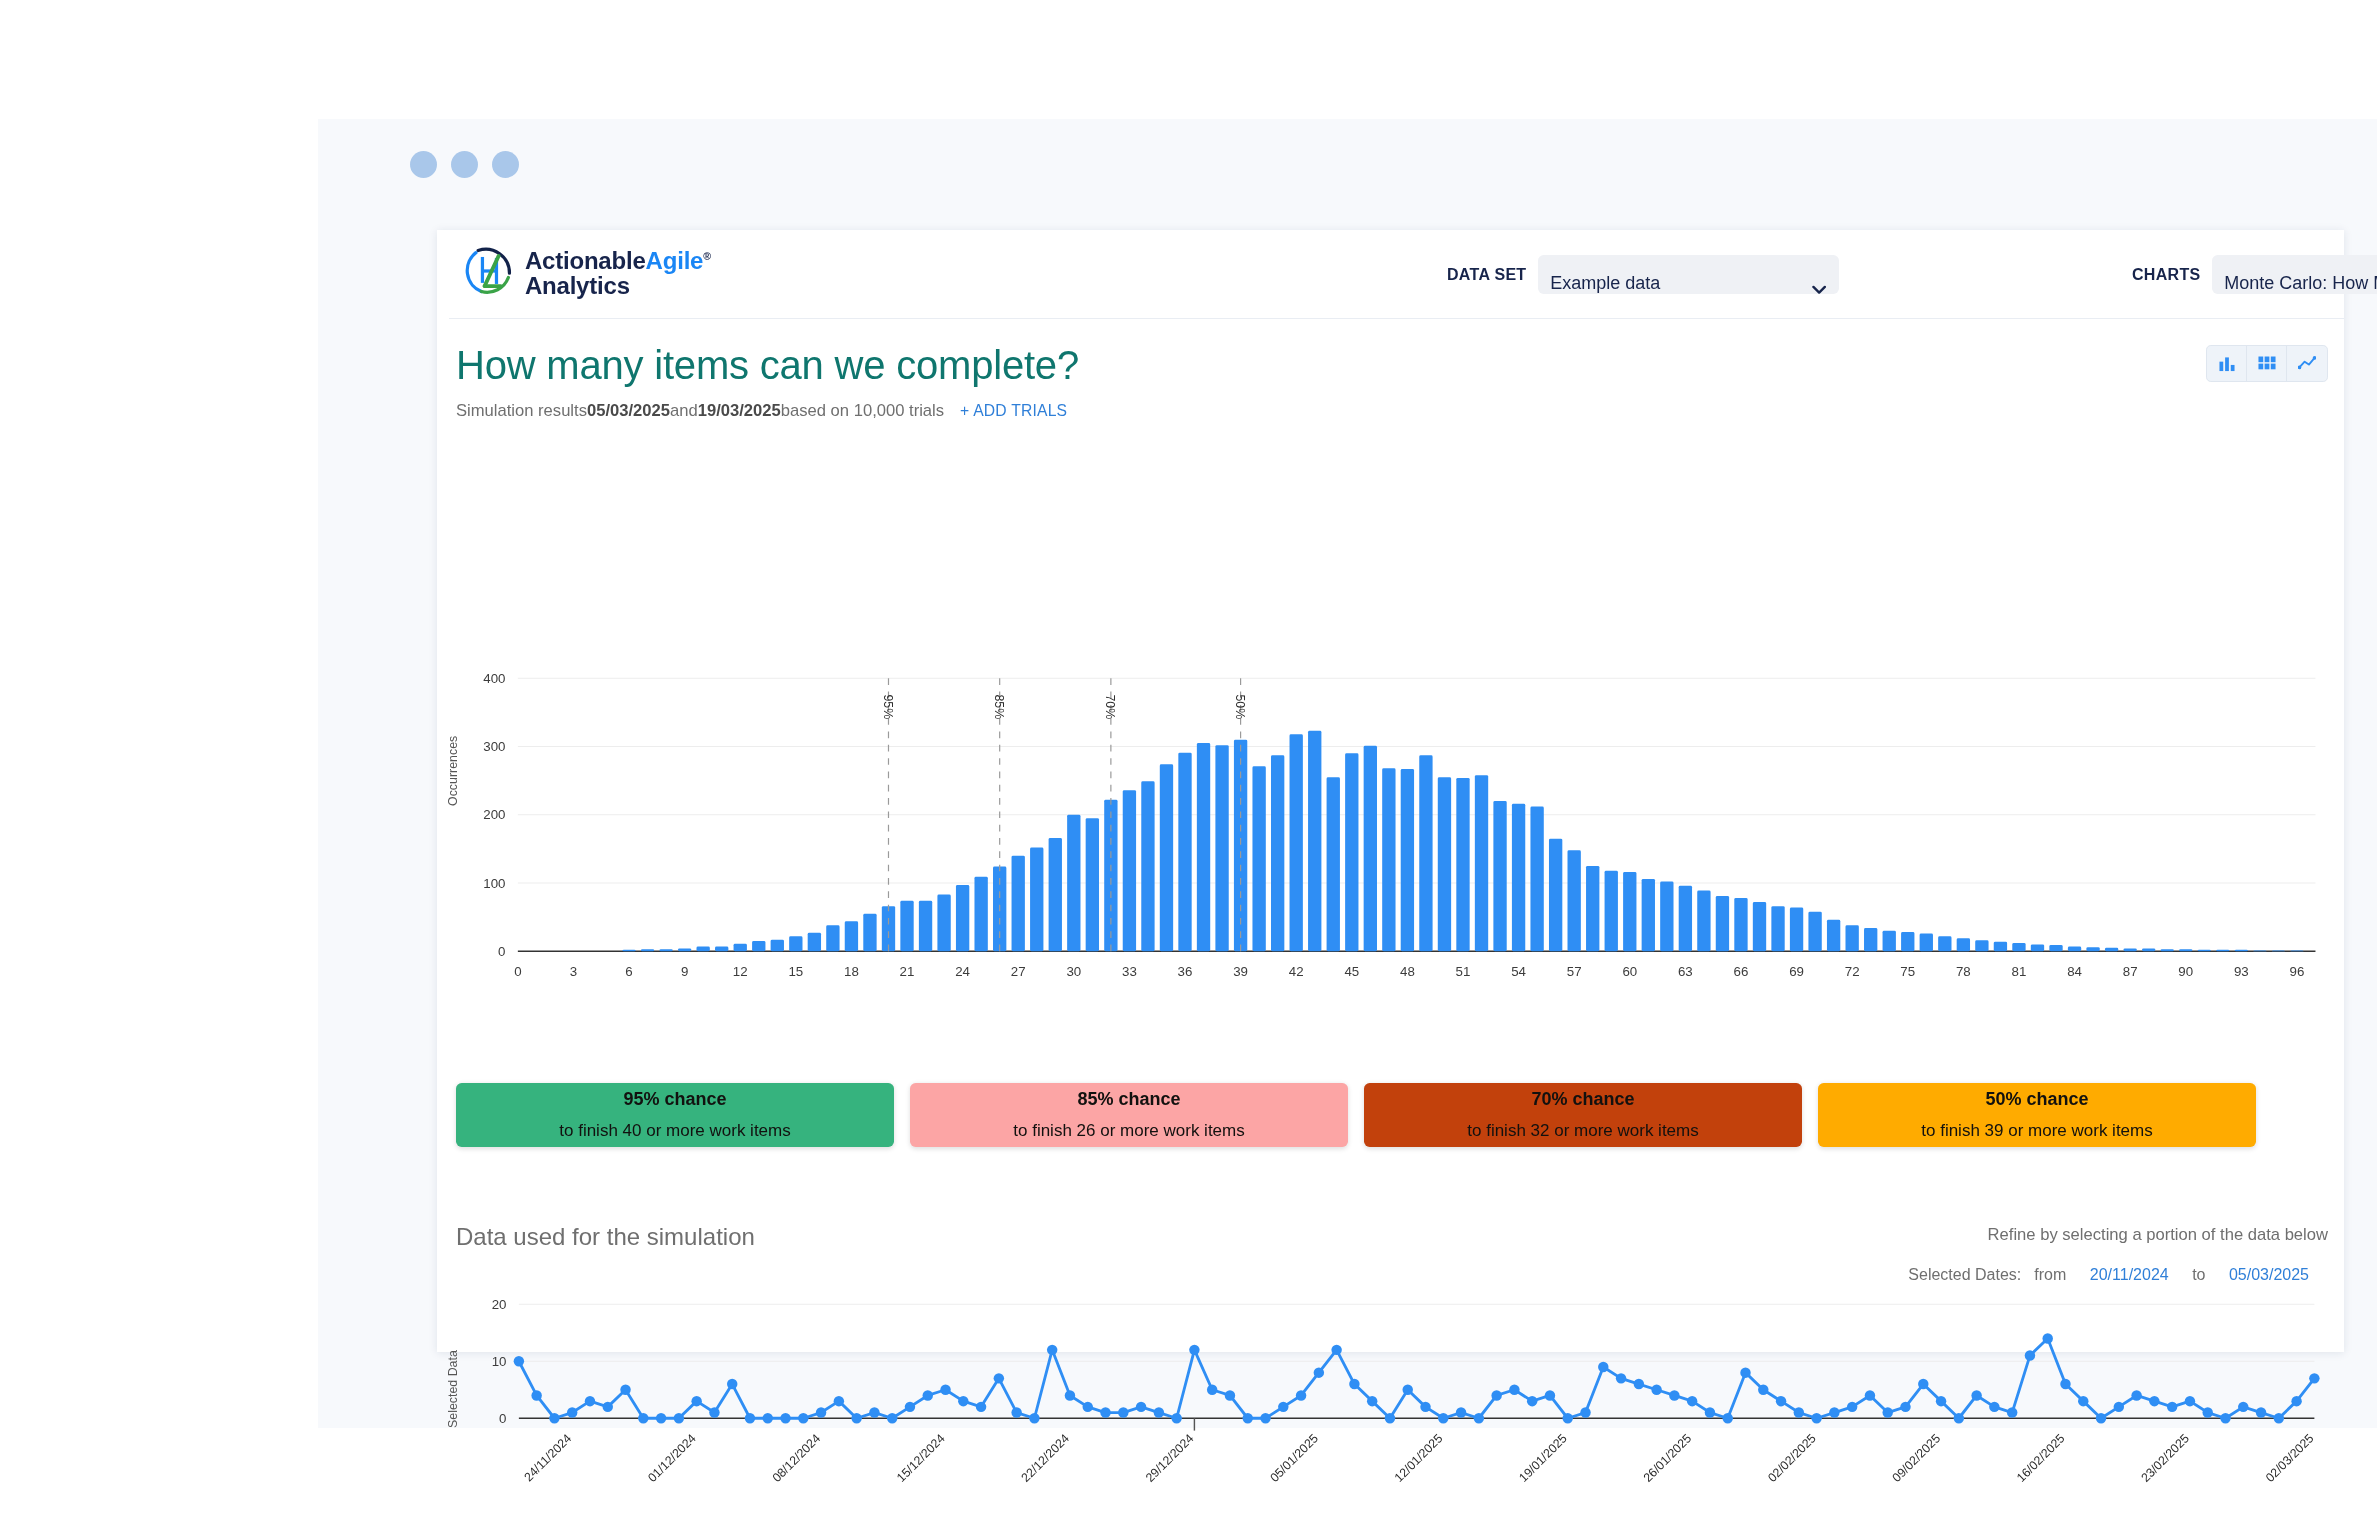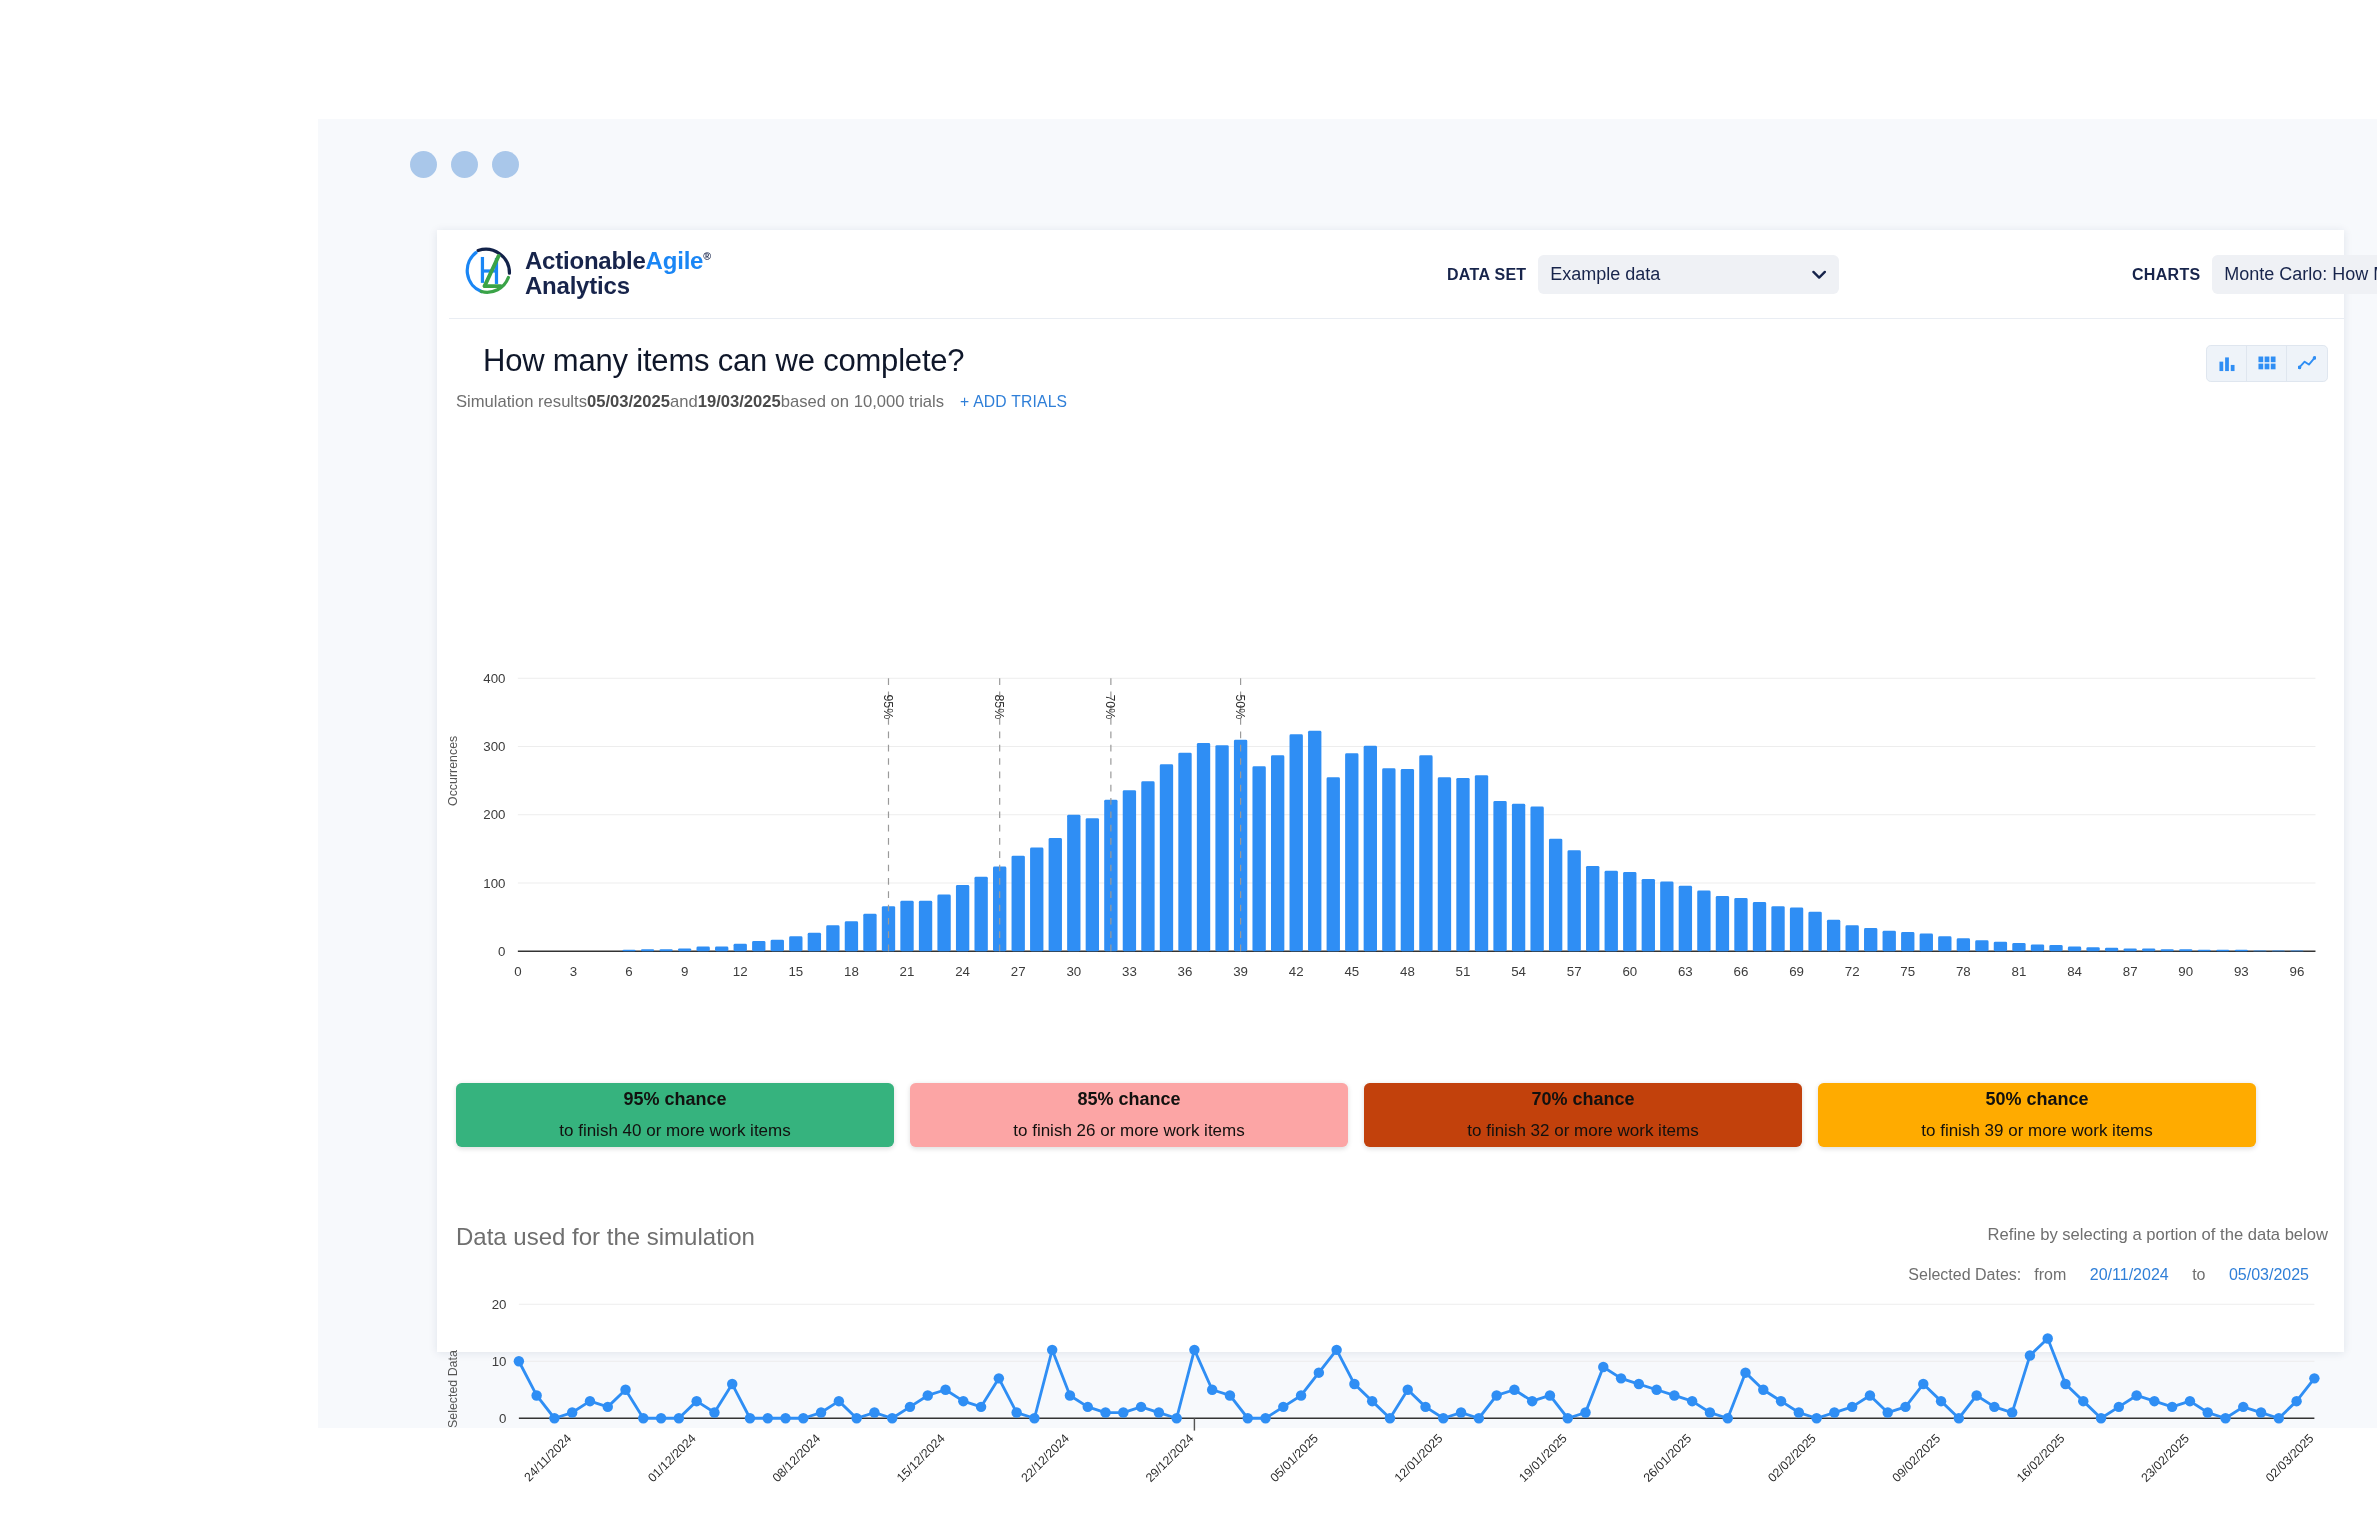--- a/index.html
+++ b/index.html
@@ -53,33 +53,33 @@
 
   .hdr-group { position: absolute; display: flex; align-items: center; gap: 11.4px; }
   .hdr-group.dataset { left: 998px; top: 25px; }
   .hdr-group.charts  { left: 1683px; top: 25px; }
   .hdr-label { font-size: 16px; font-weight: 700; color: #17244b; letter-spacing: 0.3px; }
   .select {
     position: relative;
     background: #eff1f5;
     border-radius: 5.7px;
     height: 39px;
-    display: flex; align-items: center;
+    display: flex; align-items: flex-end;
     padding: 0 12.4px;
     min-width: 143px;
     cursor: pointer;
   }
   .select .val { font-size: 18px; color: #17244b; white-space: nowrap; }
   .select .chev { margin-left: auto; padding-left: 23px; display: flex; align-items: center; }
   .select-dataset { width: 301px; }
   .select-charts  { width: 285px; }
 
   
   .title-block { position: absolute; left: 19px; top: 113px; }
-  .page-title { font-size: 31px; color: #0f172a; font-weight: 400; letter-spacing: -0.2px; margin-left: 27px; }
+  .page-title { font-size: 40px; color: #0f766e; font-weight: 400; letter-spacing: -0.2px; }
   .subtitle { margin-top: 13.3px; font-size: 16.6px; color: #6f6f6f; display: flex; align-items: baseline; gap: 0; white-space: nowrap; }
   .subtitle b { color: #4a4a4a; font-weight: 700; }
   .add-trials { color: #2f7fd8; font-size: 15.7px; margin-left: 16px; letter-spacing: 0.2px; cursor: pointer; }
 
   .view-toggle {
     position: absolute; right: 16px; top: 115px;
     display: flex; border: 1px solid #dfe6ef; border-radius: 4.8px; overflow: hidden;
     background: #eef3f9;
   }
   .view-btn {

